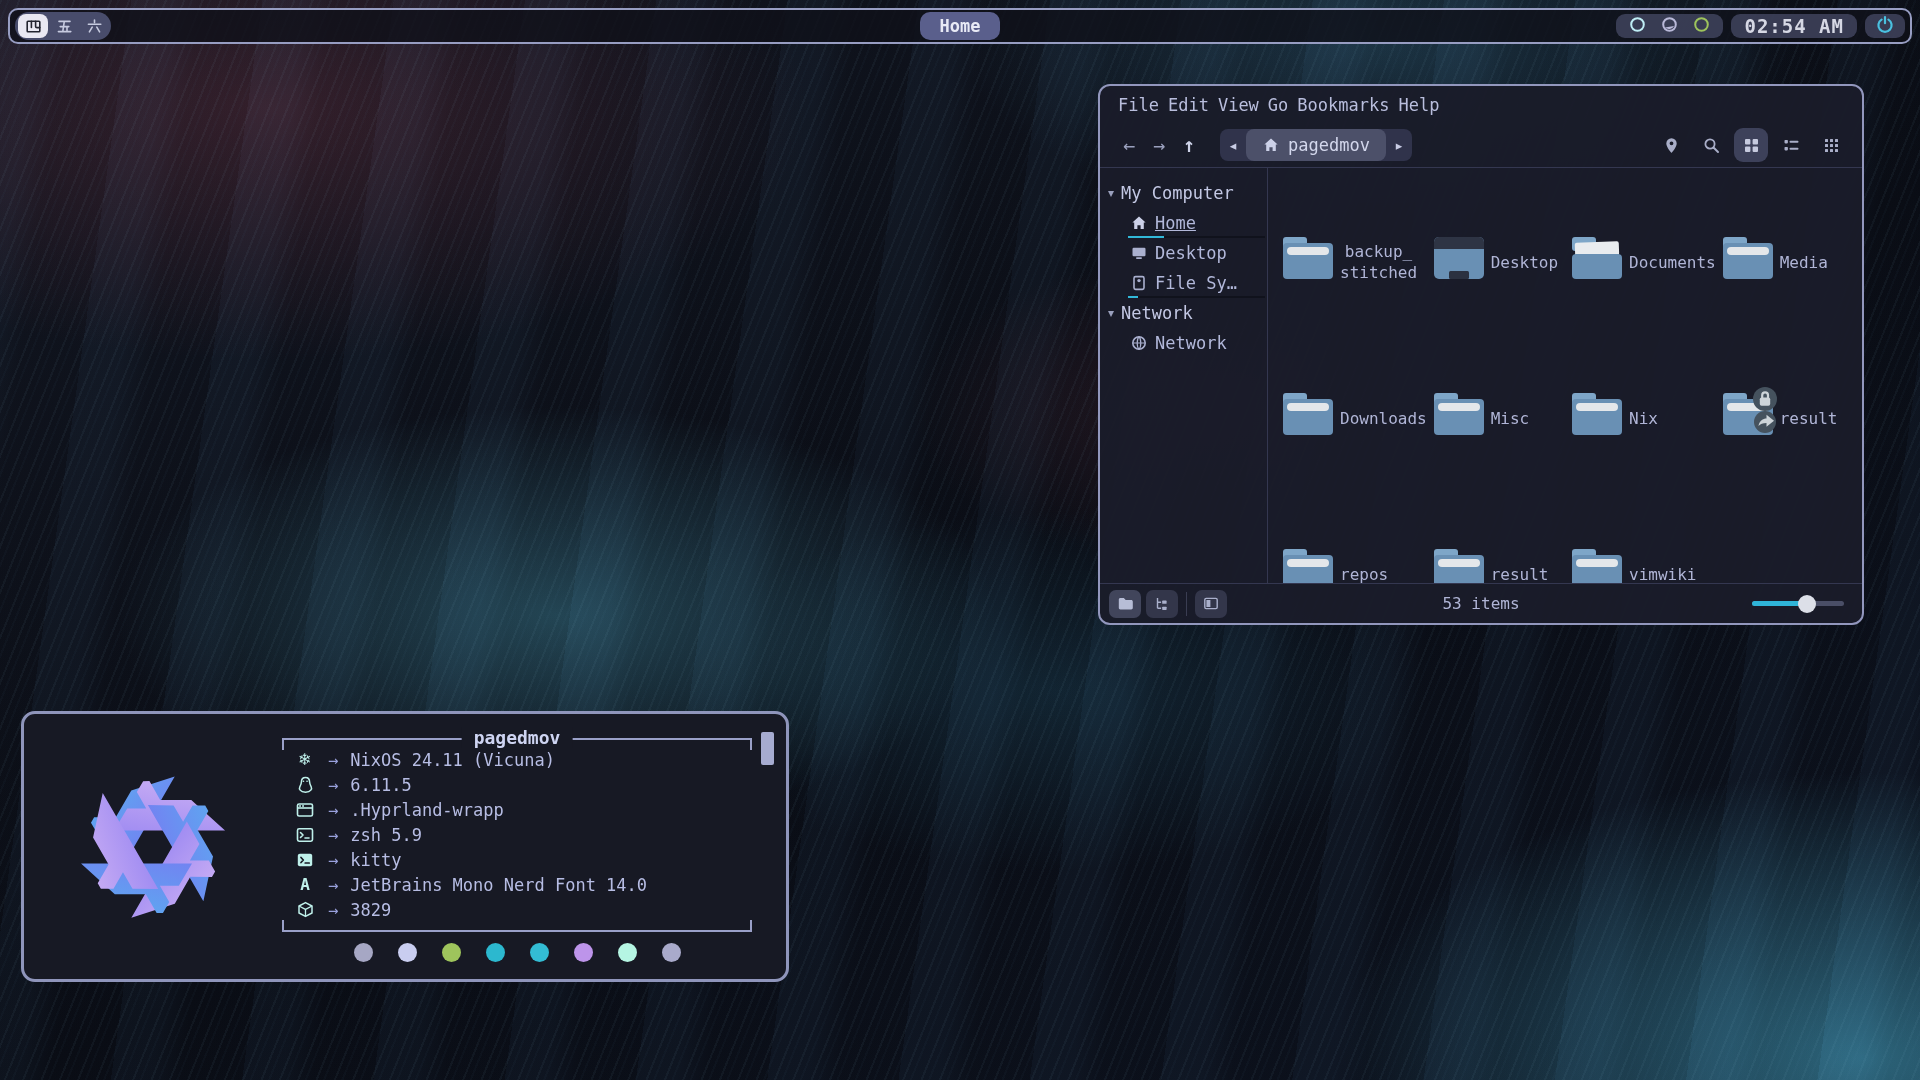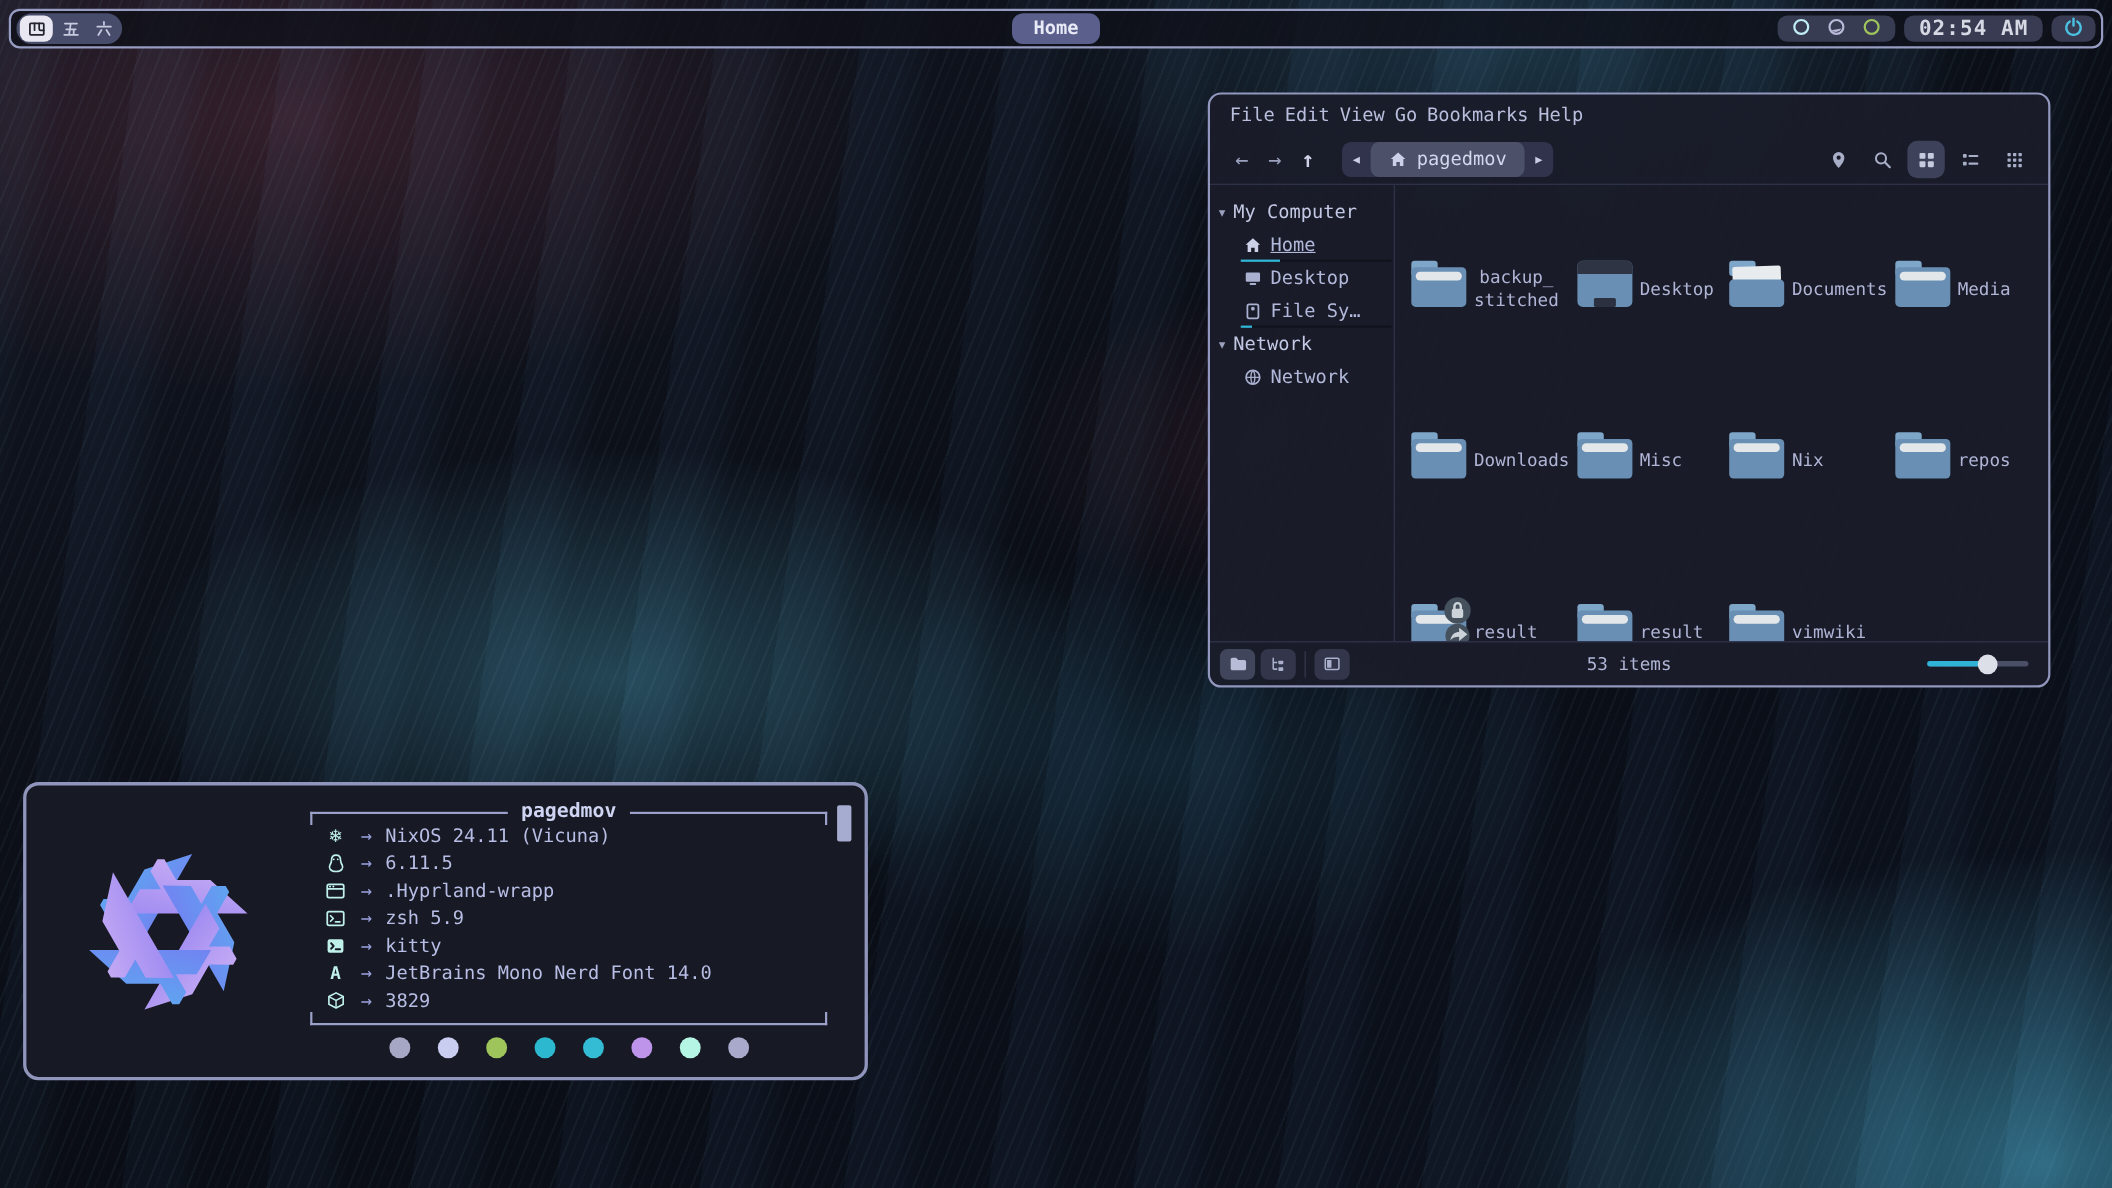--- a/index.html
+++ b/index.html
@@ -342,35 +342,35 @@
               <rect x="7" y="13" width="50" height="36" rx="4" fill="#6990b4"></rect>
               <rect x="11" y="17" width="42" height="8" rx="4" fill="#e4e7ea"></rect>
             </svg></div>
           <div class="flabel">Nix</div>
         </div>
         <div class="fcell">
           <div class="ficon"><svg width="64" height="56" viewBox="0 0 64 56" xmlns="http://www.w3.org/2000/svg">
               <rect x="7" y="7" width="24" height="14" rx="3" fill="#7ea6c8"></rect>
               <rect x="7" y="13" width="50" height="36" rx="4" fill="#6990b4"></rect>
               <rect x="11" y="17" width="42" height="8" rx="4" fill="#e4e7ea"></rect>
-            </svg></div>
-          <div class="flabel">repos</div>
-        </div>
-        <div class="fcell">
-          <div class="ficon"><svg width="64" height="56" viewBox="0 0 64 56" xmlns="http://www.w3.org/2000/svg">
-              <rect x="7" y="7" width="24" height="14" rx="3" fill="#7ea6c8"></rect>
-              <rect x="7" y="13" width="50" height="36" rx="4" fill="#6990b4"></rect>
-              <rect x="11" y="17" width="42" height="8" rx="4" fill="#e4e7ea"></rect>
               <circle cx="49" cy="13" r="12" fill="#45525e"></circle>
               <path d="M46.2 12V9.2a2.9 2.9 0 0 1 5.8 0V12" fill="none" stroke="#cdd4d9" stroke-width="2.2"></path>
               <rect x="43.8" y="11.5" width="10.4" height="8.3" rx="1.8" fill="#cdd4d9"></rect>
               <circle cx="49" cy="36" r="11" fill="#45525e"></circle>
               <path d="M42.5 40c1-5.5 4.5-7.5 8-7.5v-3.8l7.5 6-7.5 6v-3.8c-3.5 0-6.5 1-8 3.1z" fill="#cdd4d9"></path>
             </svg></div>
           <div class="flabel">result</div>
+        </div>
+        <div class="fcell">
+          <div class="ficon"><svg width="64" height="56" viewBox="0 0 64 56" xmlns="http://www.w3.org/2000/svg">
+              <rect x="7" y="7" width="24" height="14" rx="3" fill="#7ea6c8"></rect>
+              <rect x="7" y="13" width="50" height="36" rx="4" fill="#6990b4"></rect>
+              <rect x="11" y="17" width="42" height="8" rx="4" fill="#e4e7ea"></rect>
+            </svg></div>
+          <div class="flabel">repos</div>
         </div>
         <div class="fcell">
           <div class="ficon"><svg width="64" height="56" viewBox="0 0 64 56" xmlns="http://www.w3.org/2000/svg">
               <rect x="7" y="7" width="24" height="14" rx="3" fill="#7ea6c8"></rect>
               <rect x="7" y="13" width="50" height="36" rx="4" fill="#6990b4"></rect>
               <rect x="11" y="17" width="42" height="8" rx="4" fill="#e4e7ea"></rect>
             </svg></div>
           <div class="flabel">result</div>
         </div>
         <div class="fcell">

